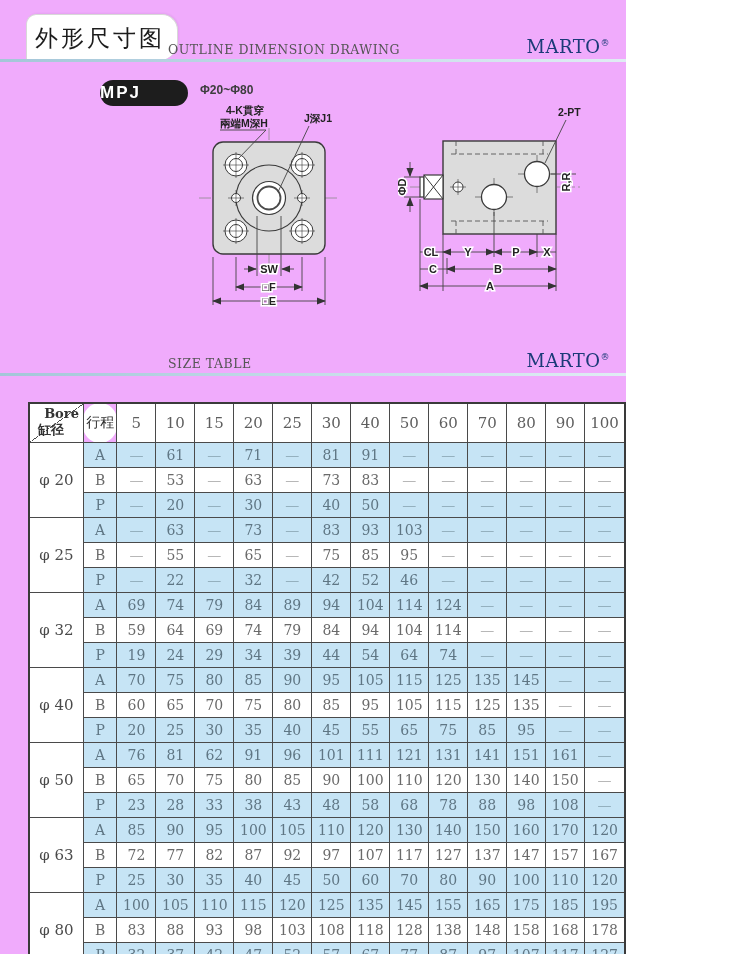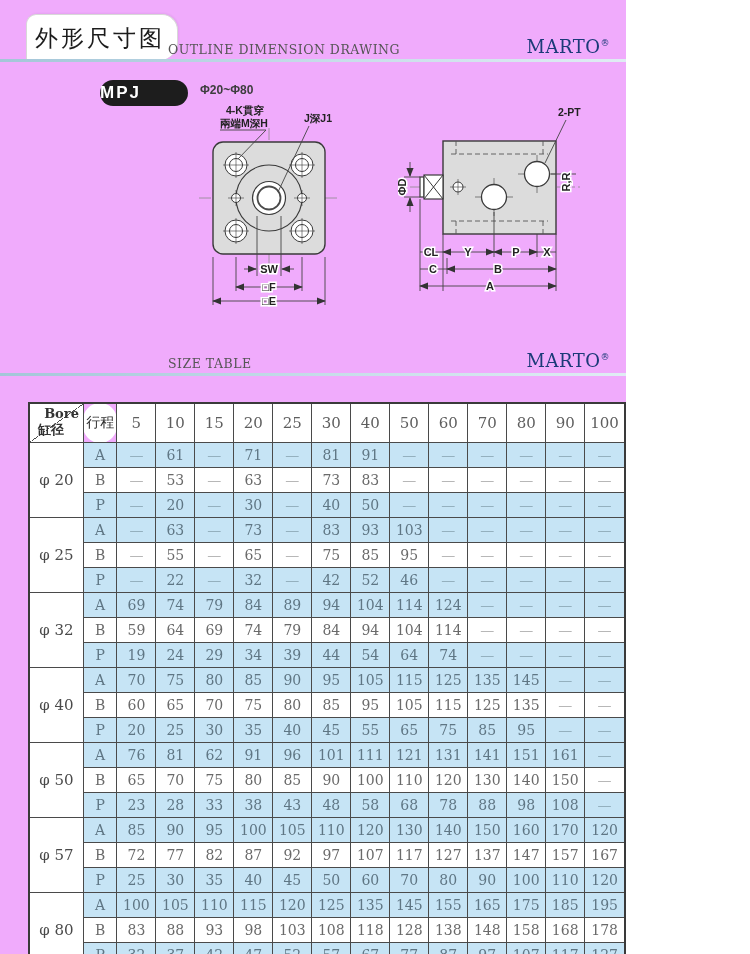--- a/index.html
+++ b/index.html
@@ -496,21 +496,21 @@
           <td class="val">48</td>
           <td class="val">58</td>
           <td class="val">68</td>
           <td class="val">78</td>
           <td class="val">88</td>
           <td class="val">98</td>
           <td class="val">108</td>
           <td class="val dash">—</td>
         </tr>
         <tr class="row-blue">
-          <td class="bore" rowspan="3">φ 57</td>
+          <td class="bore" rowspan="3">φ 63</td>
           <td class="lab">A</td>
           <td class="val">85</td>
           <td class="val">90</td>
           <td class="val">95</td>
           <td class="val">100</td>
           <td class="val">105</td>
           <td class="val">110</td>
           <td class="val">120</td>
           <td class="val">130</td>
           <td class="val">140</td>

